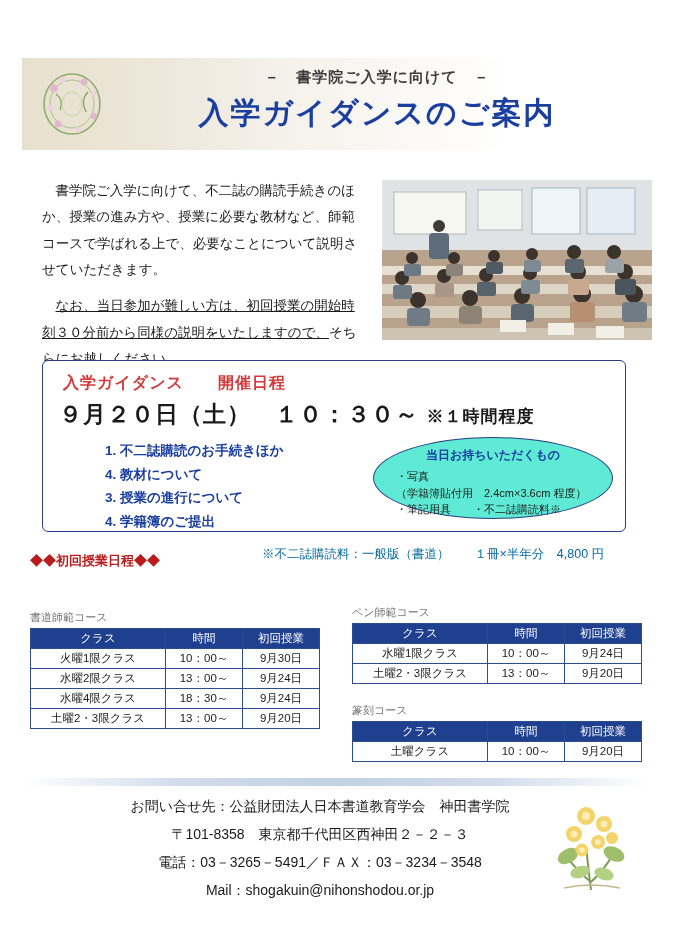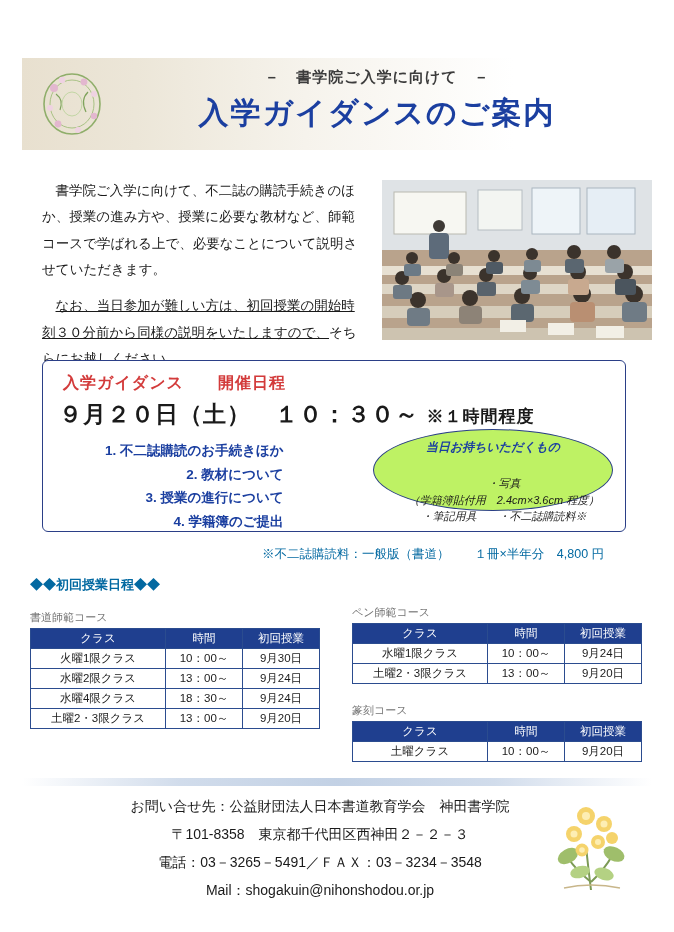--- a/index.html
+++ b/index.html
@@ -121,70 +121,68 @@
     position: absolute;
     left: 62px;
     top: 78px;
     font-size: 13.5px;
     line-height: 1.75;
     color: #1b3fa0;
     font-weight: bold;
     margin: 0;
     padding: 0;
     list-style: none;
-    text-align: right;
   }
   .sched-list li { white-space: nowrap; }
 
   
   .bring {
     position: absolute;
     left: 330px;
-    top: 68px;
+    top: 76px;
     width: 238px;
     height: 80px;
     border: 1.2px solid #2b3f87;
     border-radius: 50%;
-    background: #bef264;
+    background: #5eead4;
     text-align: center;
-    font-style: italic;
   }
   .bring-title {
     margin-top: 9px;
     font-size: 12px;
     font-weight: bold;
     color: #1b3fa0;
   }
   .bring-lines {
-    margin-top: 19px;
+    margin-top: 4px;
     font-size: 11px;
     line-height: 1.5;
     color: #1a1a1a;
-    text-align: center;
+    text-align: left;
     padding-left: 22px;
   }
 
   
   .fees {
     position: absolute;
     left: 262px;
     top: 543px;
     font-size: 12.5px;
     line-height: 1.9;
     color: #0369a1;
   }
 
   
   .first-lesson-head {
     position: absolute;
     left: 30px;
-    top: 576px;
+    top: 552px;
     font-size: 13px;
     font-weight: bold;
-    color: #0369a1;
+    color: #b91c1c;
   }
   .course-label {
     font-size: 11px;
     color: #737373;
     margin-bottom: 3px;
   }
   .tbl-block { position: absolute; }
   .tbl-block.left  { left: 30px;  top: 610px; }
   .tbl-block.right { left: 352px; top: 605px; }
   .tbl-block.right2 { left: 352px; top: 703px; }
@@ -346,21 +344,21 @@
 
   <div class="sched-box">
     <div class="sched-title">入学ガイダンス　　開催日程</div>
     <div class="sched-date">
       <span>９月２０日（土）　１０：３０～</span>
       <span class="sched-note">※１時間程度</span>
     </div>
 
     <ul class="sched-list">
       <li>1. 不二誌購読のお手続きほか</li>
-      <li>2. 教材について</li>
+      <li>4. 教材について</li>
       <li>3. 授業の進行について</li>
       <li>4. 学籍簿のご提出</li>
     </ul>
 
     <div class="bring">
       <div class="bring-title">当日お持ちいただくもの</div>
       <div class="bring-lines">
         <div>・写真</div>
         <div>（学籍簿貼付用　2.4cm×3.6cm 程度）</div>
         <div>・筆記用具　　・不二誌購読料※</div>

